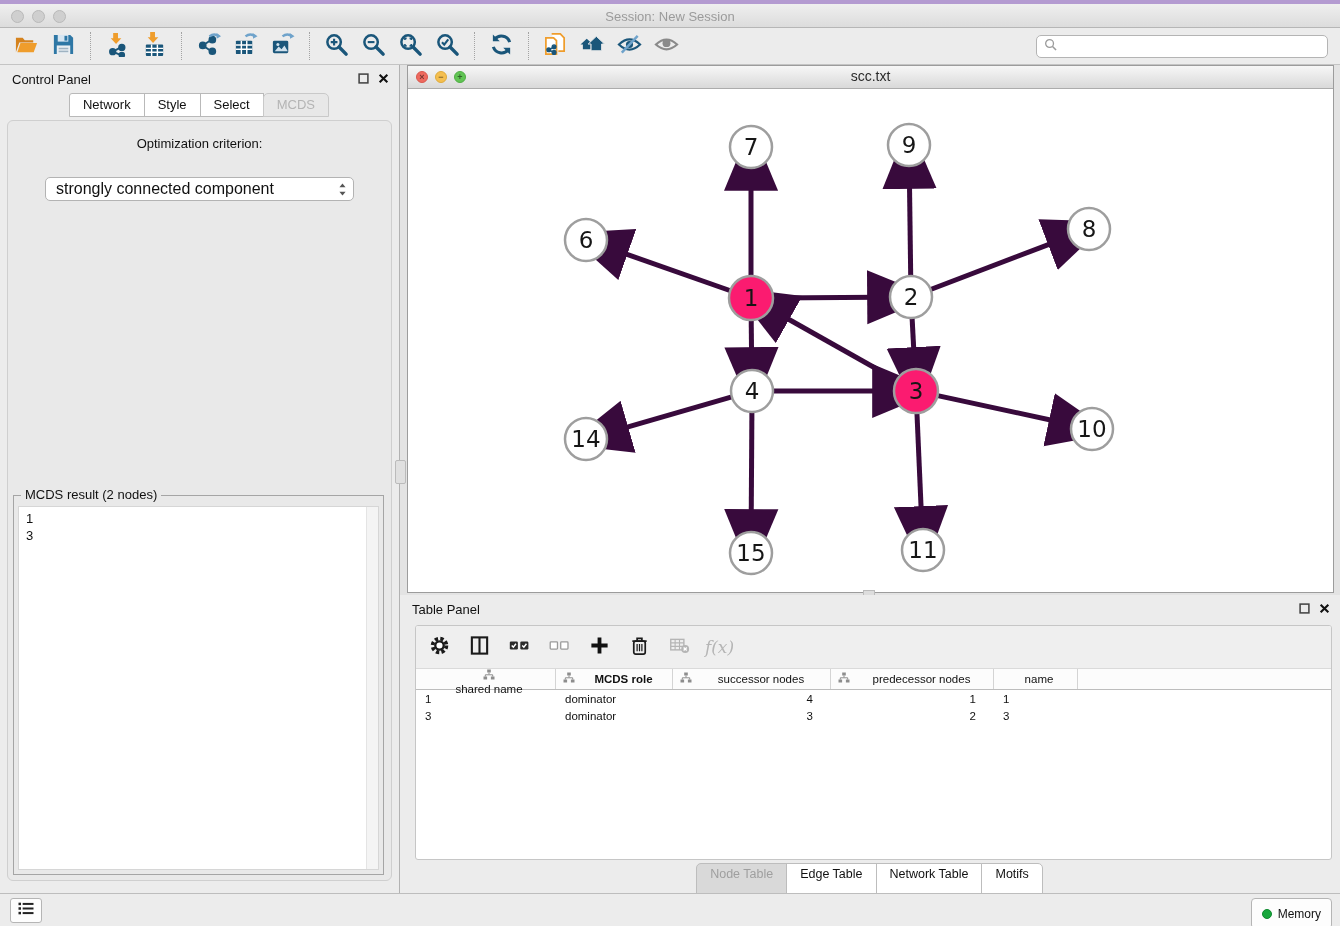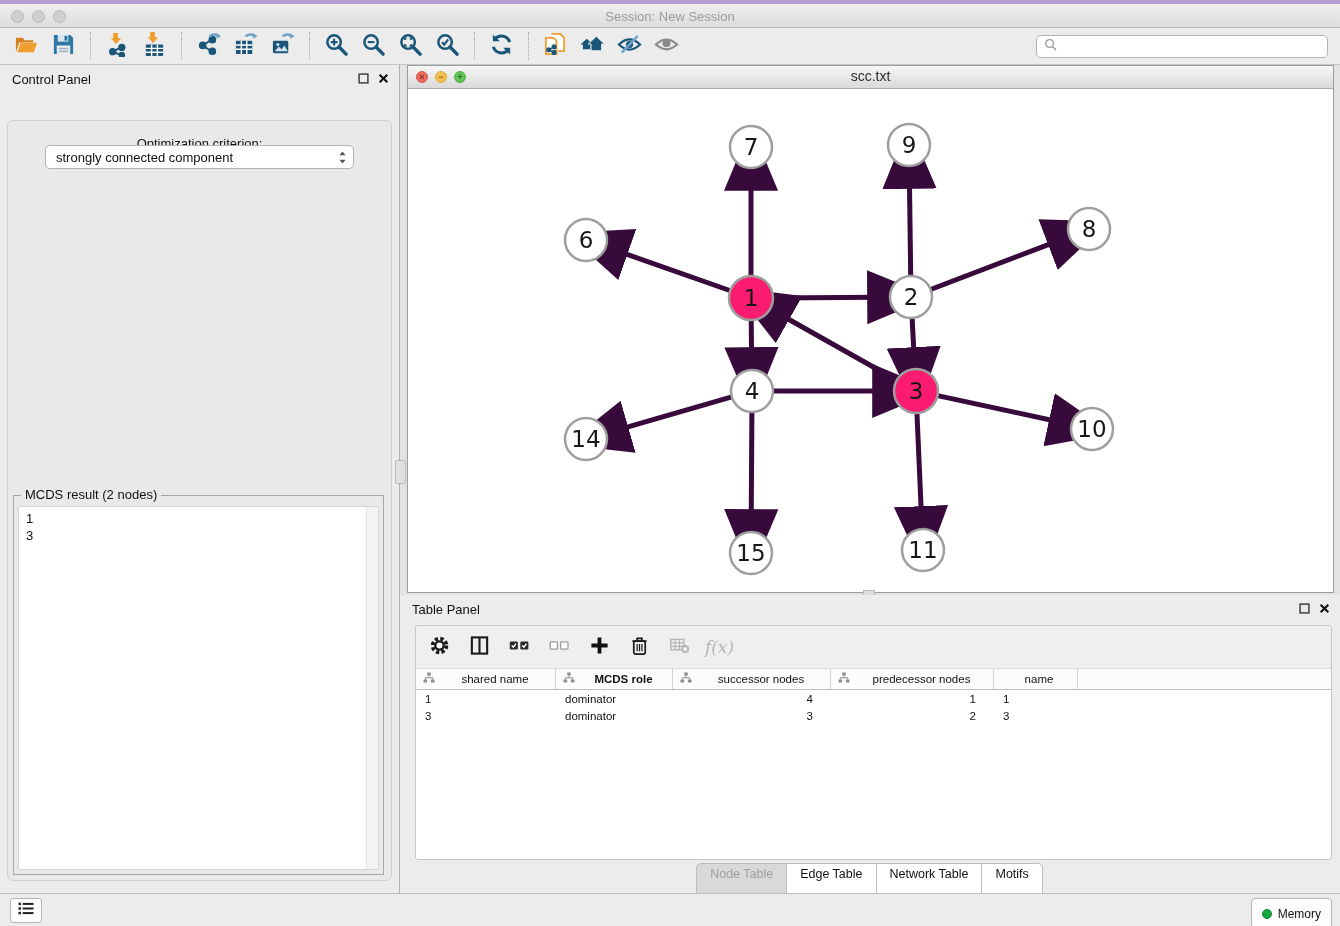--- a/index.html
+++ b/index.html
@@ -30,22 +30,22 @@
   .pane-title{position:absolute;left:12px;top:7px;font-size:13px}
   .pane-ctrls{position:absolute;right:10px;top:8px;display:flex;gap:9px;align-items:center}
   .pane-ctrls svg{width:11px;height:11px;display:block}
   .cp-tabs{display:flex;justify-content:center}
   .cptab{background:#fff;border:1px solid #b9b9b9;margin-left:-1px;padding:3px 13px 4px;font-size:13px;cursor:default}
   .cptab:first-child{border-radius:3px 0 0 0}
   .cptab.selected{background:#e8e8e8;color:#b4b4b4;border-color:#c9c9c9;border-radius:5px 5px 0 0}
   .cp-body{position:absolute;left:7px;right:7px;top:55px;bottom:12px;background:#e9e9e9;
     border:1px solid #cfcfcf;border-radius:6px}
   .opt-label{position:absolute;top:15px;left:0;right:0;text-align:center;font-size:13px}
-  .dropdown{position:absolute;left:37px;right:37px;top:24px;height:24px;background:#fff;border:1px solid #b3b3b3;
-    border-radius:5px;display:flex;align-items:center;font-size:13px;padding-left:10px;box-sizing:border-box;cursor:default}
+  .dropdown{position:absolute;left:37px;right:37px;top:56px;height:24px;background:#fff;border:1px solid #b3b3b3;
+    border-radius:5px;display:flex;align-items:center;font-size:16px;padding-left:10px;box-sizing:border-box;cursor:default}
   .dd-stepper{position:absolute;right:6px;top:4px}
   .dd-stepper svg{width:9px;height:15px;display:block}
   .btn-row{position:absolute;top:78px;left:0;right:0;display:flex;justify-content:center;gap:16px}
   .btn{background:#fff;border:1px solid #b3b3b3;border-radius:6px;font-size:13px;padding:4px 15px;cursor:default}
   .result-group{position:absolute;left:5px;right:7px;top:374px;bottom:5px;border:1px solid #a5a5a5}
   .result-label{position:absolute;top:-9px;left:7px;background:#e9e9e9;padding:0 4px;font-size:13px}
   .result-area{position:absolute;left:4px;right:4px;top:10px;bottom:4px;background:#fff;border:1px solid #d6d6d6}
   .result-text{padding:3px 7px;font-size:13px;line-height:17px;white-space:pre-line}
   .result-scroll{position:absolute;right:0;top:0;bottom:0;width:11px;background:#f4f4f4;border-left:1px solid #e4e4e4}
   
@@ -264,20 +264,26 @@
             <rect x="1" y="1" width="8" height="8" fill="none" stroke="#444" stroke-width="1.4"></rect>
           </svg>
         </span>
       <span>
           <svg viewBox="0 0 10 10">
             <path d="M1.5 1.5l7 7M8.5 1.5l-7 7" stroke="#111" stroke-width="1.9"></path>
           </svg>
         </span>
     </div>
   </div>
+  <div class="cp-tabs" id="cp-tabs">
+      <div class="cptab">Network</div>
+      <div class="cptab">Style</div>
+      <div class="cptab">Select</div>
+      <div class="cptab selected">MCDS</div>
+    </div>
   <div class="cp-body">
     <div class="opt-label">Optimization criterion:</div>
     <div class="dropdown">
       <span>strongly connected component</span>
       <span class="dd-stepper">
           <svg viewBox="0 0 10 16">
             <path d="M5 1.2L8.4 5.6H1.6z" fill="#555"></path>
             <path d="M5 14.8L1.6 10.4h6.8z" fill="#555"></path>
           </svg>
         </span>
@@ -439,21 +445,21 @@
                 <path d="M2 8h15M2 12h15M7 4v12M12 4v12" stroke="#b5b5b5" stroke-width="1.3"></path>
                 <circle cx="18.5" cy="15" r="4.5" fill="#b5b5b5"></circle>
                 <path d="M16.7 13.2l3.6 3.6M20.3 13.2l-3.6 3.6" stroke="#fff" stroke-width="1.5"></path>
               </svg></span>
           </div>
           <div class="tp-btn">
             <span class="fx">f(x)</span>
           </div>
         </div>
       <div class="tbl-header" id="tbl-header">
-          <div class="th" style="width: 140px;">
+          <div class="th" style="width: 140px; flex-direction: column;">
             <span><svg viewBox="0 0 12 12">
                 <rect x="4.2" y="0.5" width="3.6" height="3" fill="#8d8d8d"></rect>
                 <rect x="0.5" y="7.5" width="3.6" height="3" fill="#8d8d8d"></rect>
                 <rect x="7.9" y="7.5" width="3.6" height="3" fill="#8d8d8d"></rect>
                 <path d="M6 3.5v2M2.3 7.5V5.8h7.4v1.7" stroke="#8d8d8d" fill="none"></path>
               </svg></span>
             <span class="lbl">shared name</span>
           </div>
           <div class="th" style="width: 117px; font-weight: bold;">
             <span><svg viewBox="0 0 12 12">

